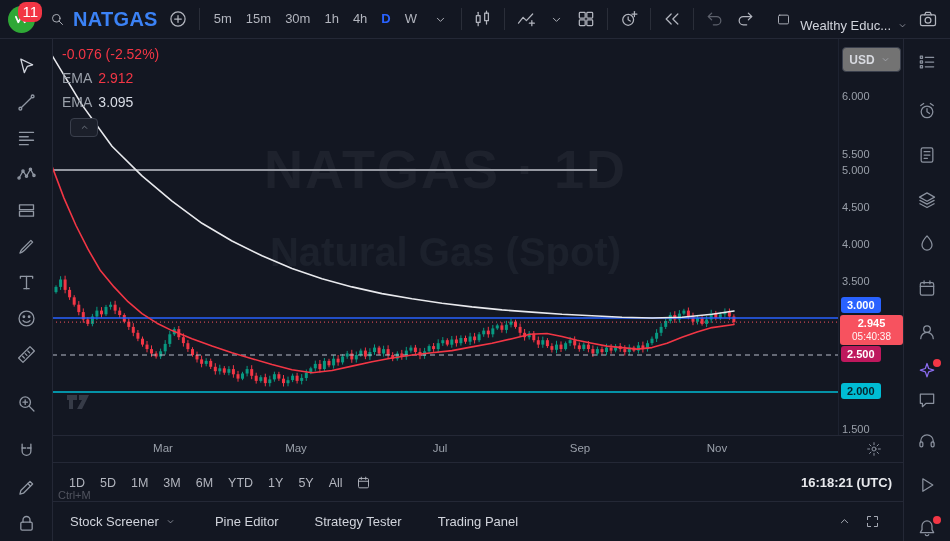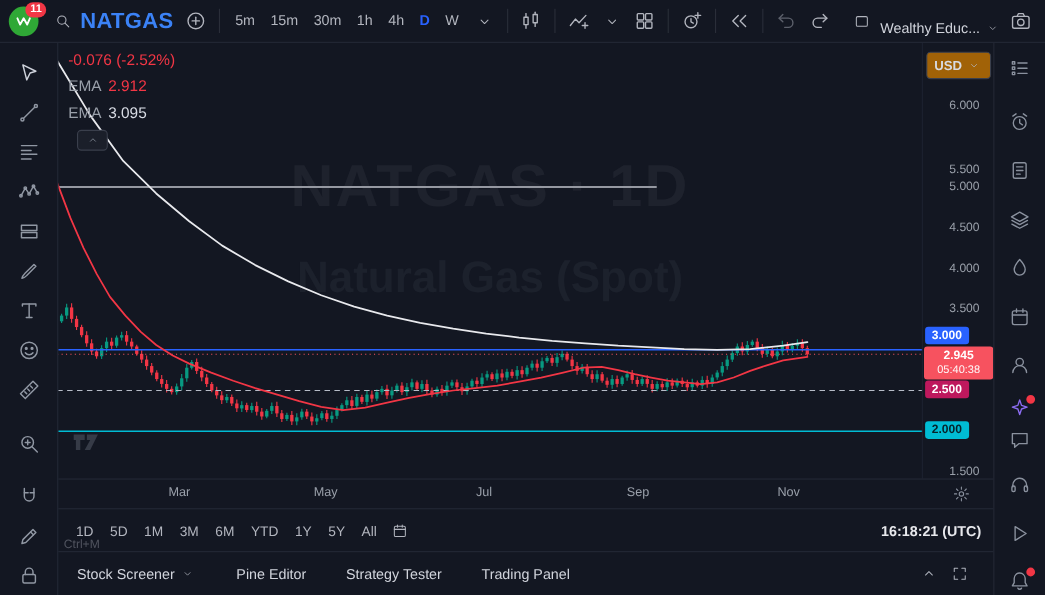--- a/index.html
+++ b/index.html
@@ -11,21 +11,21 @@
   .ibtn svg{width:20px;height:20px}
   .ibtn.sm svg{width:15px;height:15px}
   .ibtn.xs{width:16px;height:16px}
   .ibtn.xs svg{width:11px;height:11px}
   .ibtn.dim{color:#5d616c}
 
   
   .topbar{position:absolute;top:0;left:0;right:0;height:38px;background:#131722;border-bottom:1px solid #242836;display:flex;align-items:center;padding:0 8px;gap:2px;z-index:6}
   .logo{position:relative;width:27px;height:27px;border-radius:50%;background:#2fa836;display:flex;align-items:center;justify-content:center;margin-right:6px;flex:none;cursor:pointer}
   .logo svg{width:17px;height:17px}
-  .badge{position:absolute;top:-4px;right:-7px;background:#f23645;color:#fff;font-size:10px;font-weight:700;border-radius:8px;padding:1px 4px;line-height:1.2}
+  .badge{position:absolute;top:-4px;right:-7px;background:#f23645;color:#fff;font-size:15px;font-weight:400;border-radius:8px;padding:1px 4px;line-height:1.2}
   .symbol-search{display:flex;align-items:center;gap:2px;cursor:pointer}
   .symbol{color:#3b82f6;font-weight:700;font-size:20px;letter-spacing:.3px;margin-right:4px}
   .tf-btn{padding:0 7px;height:26px;line-height:26px;font-size:13px;color:#b2b5be;border-radius:4px;cursor:pointer;flex:none}
   .tf-btn.active{color:#2962ff;font-weight:700}
   .intervals{display:flex;align-items:center}
   .layout-btn{display:flex;align-items:flex-end;gap:3px;cursor:pointer;margin-right:2px}
   .layout-name{color:#d1d4dc;font-size:13px;white-space:nowrap}
 
   
   .leftrail{position:absolute;top:38px;left:0;width:52px;bottom:0;background:#131722;border-right:1px solid #242836;z-index:5}
@@ -47,22 +47,22 @@
   .wm2{font-size:40px;font-weight:600;color:rgba(160,168,184,.07);margin-top:30px}
   .legend{position:absolute;top:8px;left:10px;z-index:3;font-size:14px}
   .legend .chg{color:#f23645;margin-bottom:8px}
   .ind-row{margin-bottom:8px}
   .ind-row .lbl{margin-right:6px}
   .collapse{width:26px;height:17px;border:1px solid #3a3f4c;background:#1b1f2a;border-radius:4px;display:flex;align-items:center;justify-content:center;color:#9097a3;margin:4px 0 0 8px;cursor:pointer}
   .collapse svg{width:11px;height:11px}
   .tvmark{position:absolute;left:14px;top:355px;opacity:.9}
 
   .paxis{position:absolute;top:0;right:0;width:65px;height:397px;border-left:1px solid #1d2230;cursor:ns-resize}
-  .usd{position:absolute;top:9px;left:3px;width:57px;height:23px;background:#a16207;border:1px solid #3a3f4c;border-radius:4px;color:#d8dae0;font-size:12px;font-weight:600;display:flex;align-items:center;justify-content:center;gap:3px;cursor:pointer}
-  .ptick{position:absolute;left:24px;font-size:11px;color:#9aa0aa;line-height:14px}
+  .usd{position:absolute;top:9px;left:3px;width:57px;height:23px;background:#737373;border:1px solid #3a3f4c;border-radius:4px;color:#d8dae0;font-size:12px;font-weight:600;display:flex;align-items:center;justify-content:center;gap:3px;cursor:pointer}
+  .ptick{position:absolute;left:3px;font-size:11px;color:#9aa0aa;line-height:14px}
   .plabel{position:absolute;left:2px;border-radius:3px;padding:1px 6px;font-size:11px;font-weight:600;line-height:14px}
   .pcurrent{position:absolute;left:1px;right:1px;border-radius:3px;text-align:center;padding:2px 0;line-height:13px}
   .pcurrent .v{font-size:11px;font-weight:700;display:block}
   .pcurrent .cd{font-size:10px;display:block;opacity:.95}
 
   .taxis{position:absolute;top:397px;left:0;right:0;height:27px;border-top:1px solid #242836;cursor:ew-resize}
   .month{position:absolute;top:6px;transform:translateX(-50%);font-size:11.5px;color:#9aa0aa}
   .gear{position:absolute;right:22px;top:5px;width:16px;height:16px;color:#8a919e;cursor:pointer}
   .gear svg{width:16px;height:16px}
 

